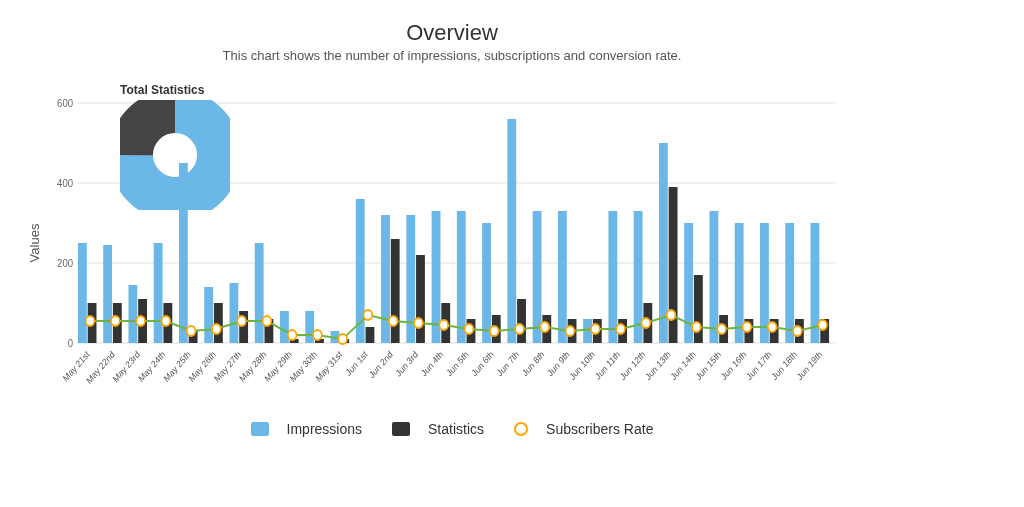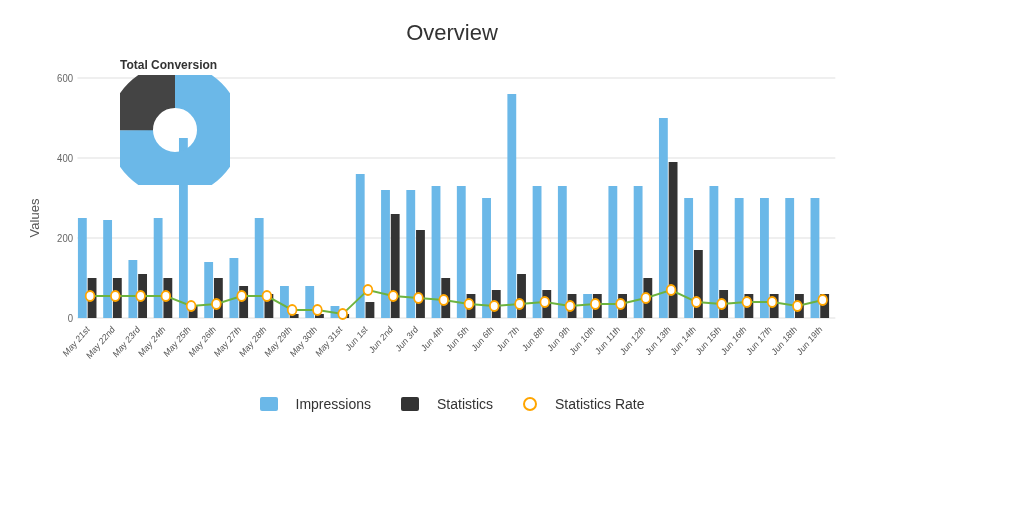--- a/index.html
+++ b/index.html
@@ -79,27 +79,28 @@
       border-radius: 50%;
       border: 2px solid orange;
       background: white;
     }
   </style>
 </head>
 <body>
 
 <div class="chart-container">
   <h2 class="chart-title">Overview</h2>
+  <p class="chart-subtitle">This chart shows the number of impressions, subscriptions and conversion rate.</p>
 
   <div style="position:relative; width:100%; height:340px;">
 
     <div class="y-axis-label">Values</div>
 
     <div class="pie-overlay">
-      <div class="pie-title">Total Conversion</div>
+      <div class="pie-title">Total Statistics</div>
       <svg class="pie" width="110" height="110" viewBox="0 0 100 100">
 
         <circle cx="50" cy="50" r="40" fill="none" stroke="#6bb8e8" stroke-width="40" stroke-dasharray="188 63" stroke-dashoffset="0" transform="rotate(-90 50 50)"></circle>
 
         <circle cx="50" cy="50" r="40" fill="none" stroke="#444" stroke-width="40" stroke-dasharray="63 188" stroke-dashoffset="-188" transform="rotate(-90 50 50)"></circle>
       </svg>
     </div>
 
     <svg id="main-chart" style="position:absolute;top:0;left:0;width:100%;height:100%;overflow:visible;" viewBox="0 0 900 340" preserveAspectRatio="none">
     <line x1="20" x2="890" y1="270" y2="270" stroke="#ddd" stroke-width="1"></line>
@@ -238,16 +239,16 @@
     <div class="legend-item">
       <div class="legend-color-box" style="background:#6bb8e8;"></div>
       <span>Impressions</span>
     </div>
     <div class="legend-item">
       <div class="legend-color-box" style="background:#333;"></div>
       <span>Statistics</span>
     </div>
     <div class="legend-item">
       <div class="legend-circle"></div>
-      <span>Statistics Rate</span>
+      <span>Subscribers Rate</span>
     </div>
   </div>
 </div>
 
 </body></html>

